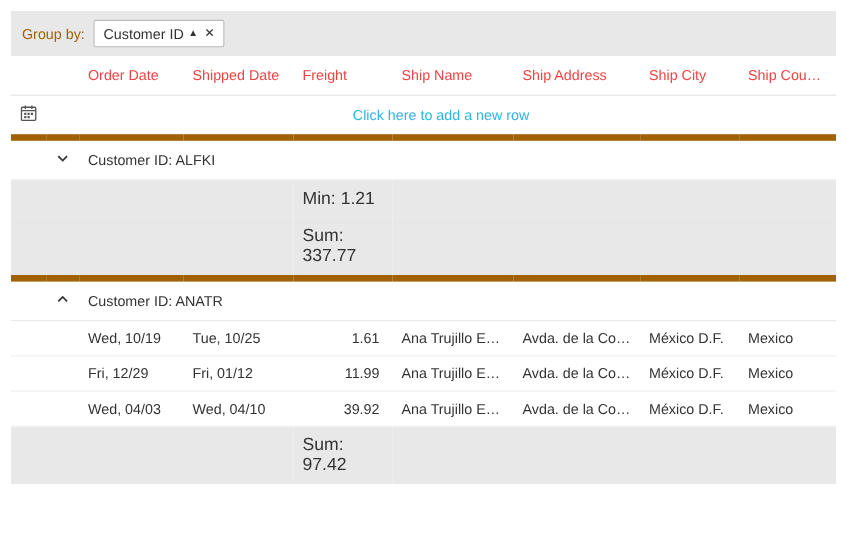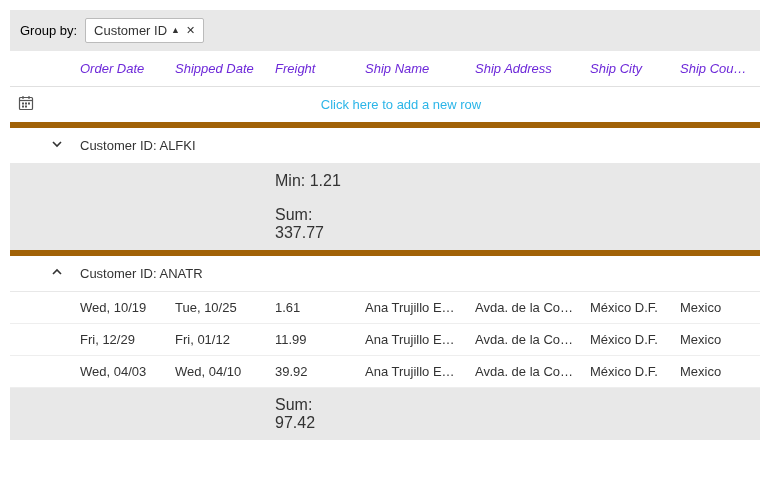--- a/index.html
+++ b/index.html
@@ -15,21 +15,21 @@
     height: 500px;
     padding: 10px 10px 0 10px;
   }
   .group-bar {
     background: #e8e8e8;
     padding: 8px 10px;
     display: flex;
     align-items: center;
     gap: 8px;
   }
-  .group-bar-label { color: #000000; }
+  .group-bar-label { color: #a16207; }
   .group-chip {
     background: #fff;
     border: 1px solid #bbb;
     padding: 4px 8px;
     display: inline-flex;
     align-items: center;
     gap: 4px;
     border-radius: 2px;
     font-size: 13px;
   }
@@ -38,25 +38,24 @@
   .grid {
     border-collapse: collapse;
     width: 100%;
     table-layout: fixed;
   }
   .header-row td {
     background: #fff;
     border-bottom: 1px solid #e0e0e0;
     padding: 10px 8px;
     font-weight: 400;
-    color: #6d28d9;
+    color: #ef4444;
     white-space: nowrap;
     overflow: hidden;
     text-overflow: ellipsis;
-    font-style: italic;
   }
   .col-indicator { width: 32px; }
   .col-expand { width: 30px; }
   .col-orderdate { width: 95px; }
   .col-shipdate { width: 100px; }
   .col-freight { width: 90px; text-align: right; }
   .col-shipname { width: 110px; }
   .col-shipaddr { width: 115px; }
   .col-shipcity { width: 90px; }
   .col-shipcountry { width: 88px; }
@@ -89,21 +88,21 @@
     font-size: 16px;
   }
   .data-row td {
     background: #fff;
     border-bottom: 1px solid #eee;
     padding: 8px;
     white-space: nowrap;
     overflow: hidden;
     text-overflow: ellipsis;
   }
-  .data-row td.col-freight { text-align: left; padding-right: 12px; margin-top: 36px; }
+  .data-row td.col-freight { text-align: right; padding-right: 12px; margin-top: 36px; }
   .header-row td.col-freight { text-align: left; }
 </style>
 </head>
 <body>
 
 <div class="wrap">
 
   <div class="group-bar">
     <span class="group-bar-label">Group by:</span>
     <span class="group-chip">

